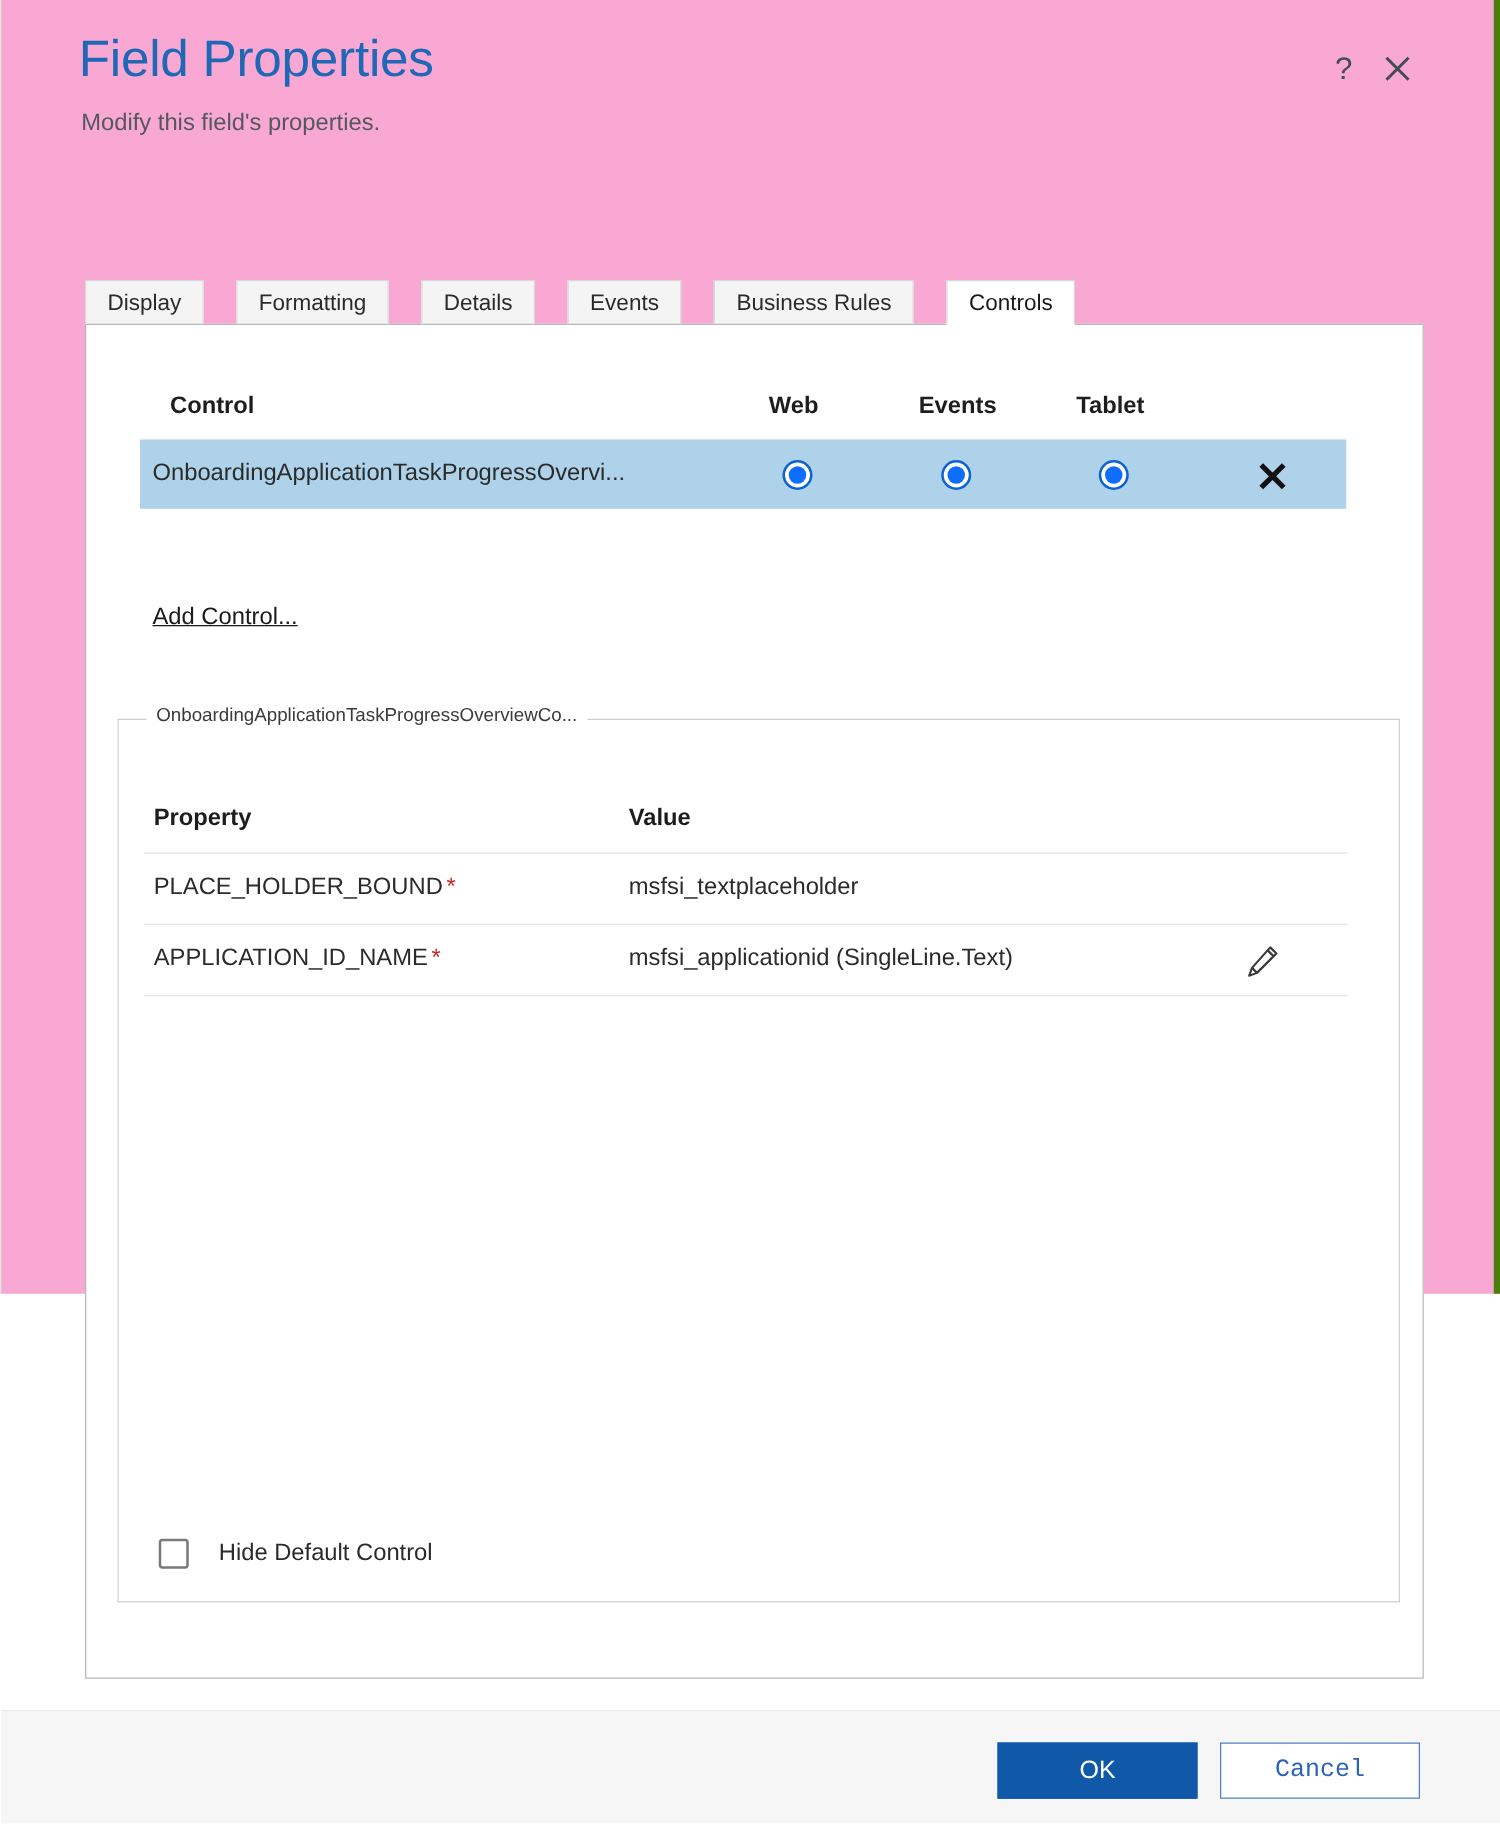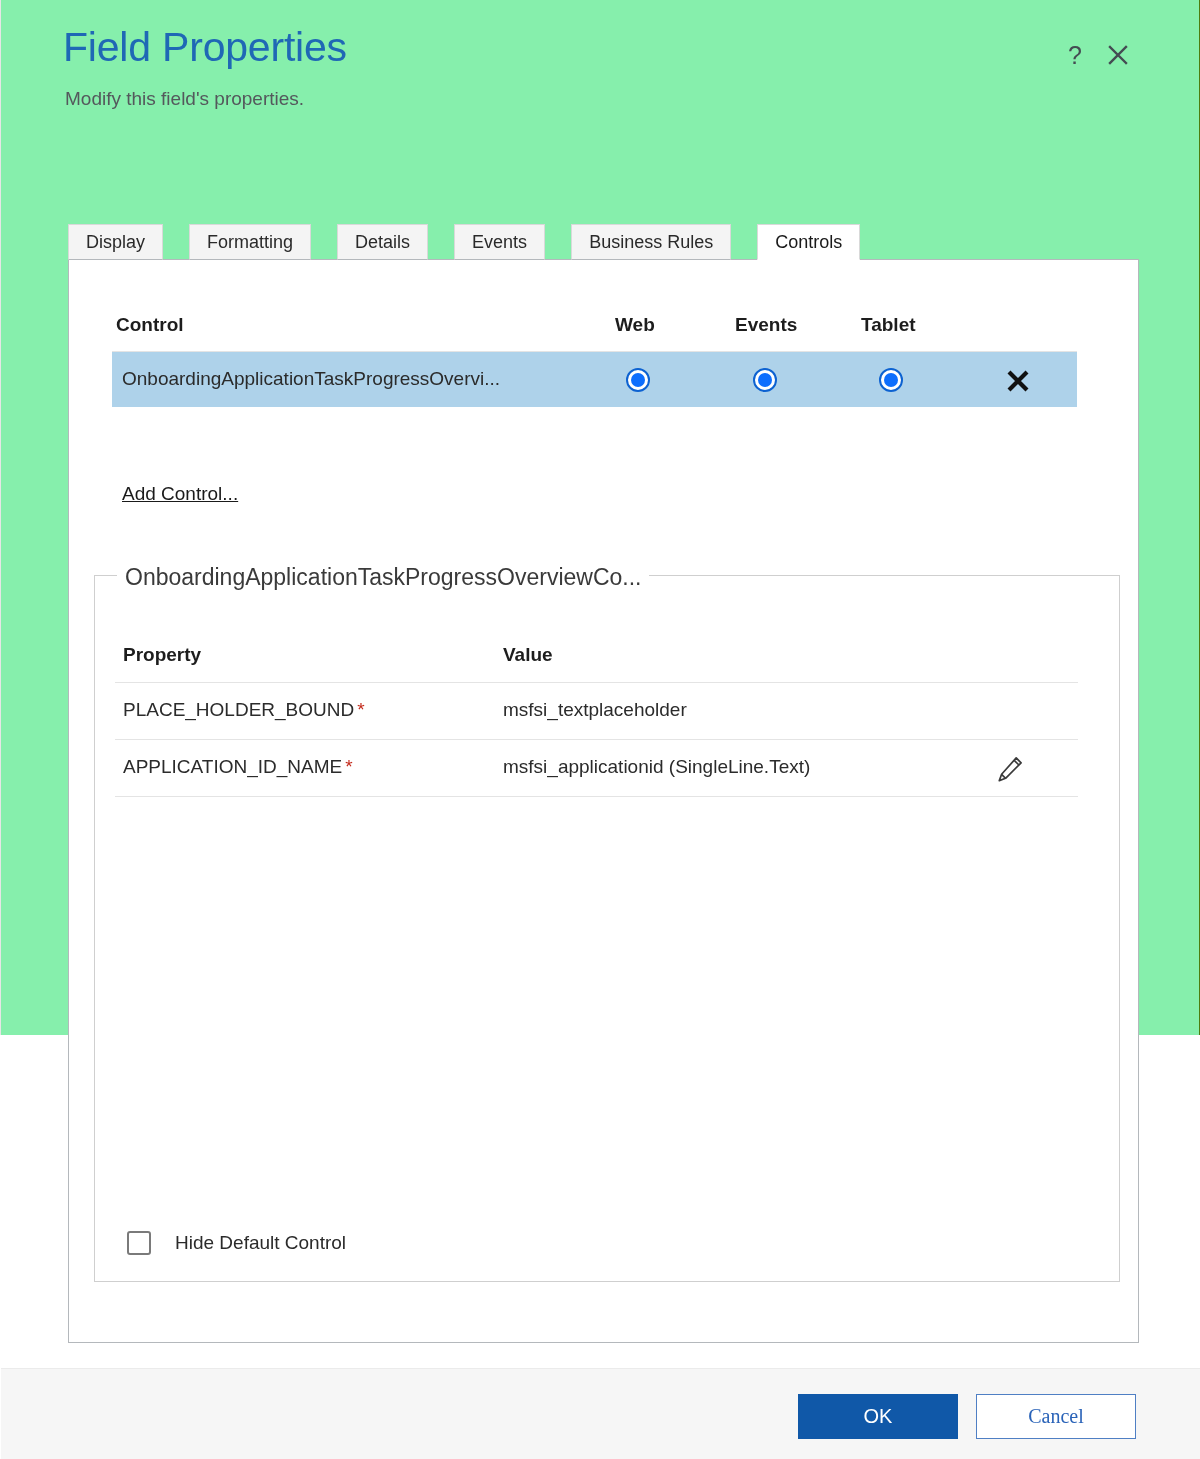--- a/index.html
+++ b/index.html
@@ -15,24 +15,24 @@
     overflow: hidden;
     position: relative;
   }
 
   
   #dialog {
     position: absolute;
     left: 0; top: 0;
     width: 1200px;
     height: 1035px;
-    background: #86efac;
+    background: #f9a8d4;
     box-sizing: border-box;
     border-left: 1px solid #e6e6e6;
-    border-right: 1px solid #4d7c0f;
+    border-right: 5px solid #4d7c0f;
   }
 
   
   #header {
     position: absolute;
     left: 0; top: 0;
     width: 1200px;
     height: 150px;
   }
   #dialog-title {
@@ -213,21 +213,21 @@
     height: 707px;
     border: 1px solid #cfcfcf;
     box-sizing: border-box;
   }
   #prop-legend {
     position: absolute;
     left: 22px;
     top: -12px;
     background: #ffffff;
     padding: 0 8px;
-    font-size: 23px;
+    font-size: 15px;
     color: #3a3a3a;
     white-space: nowrap;
   }
   #prop-table {
     position: absolute;
     left: 20px;
     top: 60px;
     width: 963px;
   }
   .prop-headrow {
@@ -330,21 +330,21 @@
   #cancel-button {
     position: absolute;
     left: 975px;
     top: 25px;
     width: 160px;
     height: 45px;
     background: #ffffff;
     border: 1px solid #4f7fc4;
     color: #2a63b8;
     font-size: 20px;
-    font-family: Liberation Serif, serif;
+    font-family: Liberation Mono, monospace;
     cursor: pointer;
     box-sizing: border-box;
     text-align: center;
   }
 </style>
 </head>
 <body>
 
 <div id="dialog">
 
@@ -366,21 +366,21 @@
     <div class="tab">Events</div>
     <div class="tab">Business Rules</div>
     <div class="tab active">Controls</div>
   </div>
 
   <div id="tabpanel">
 
     <div id="controls-table">
 
       <div class="ctl-headrow">
-        <div class="ctl-head-label" style="left:4px;">Control</div>
+        <div class="ctl-head-label" style="left:24px;">Control</div>
         <div class="ctl-head-label" style="left:503px;">Web</div>
         <div class="ctl-head-label" style="left:623px;">Events</div>
         <div class="ctl-head-label" style="left:749px;">Tablet</div>
       </div>
 
 
       <div class="ctl-row selected">
         <div class="ctl-name">OnboardingApplicationTaskProgressOvervi...</div>
         <div class="radio-cell" style="left:514px;">
             <div class="radio checked"></div>

